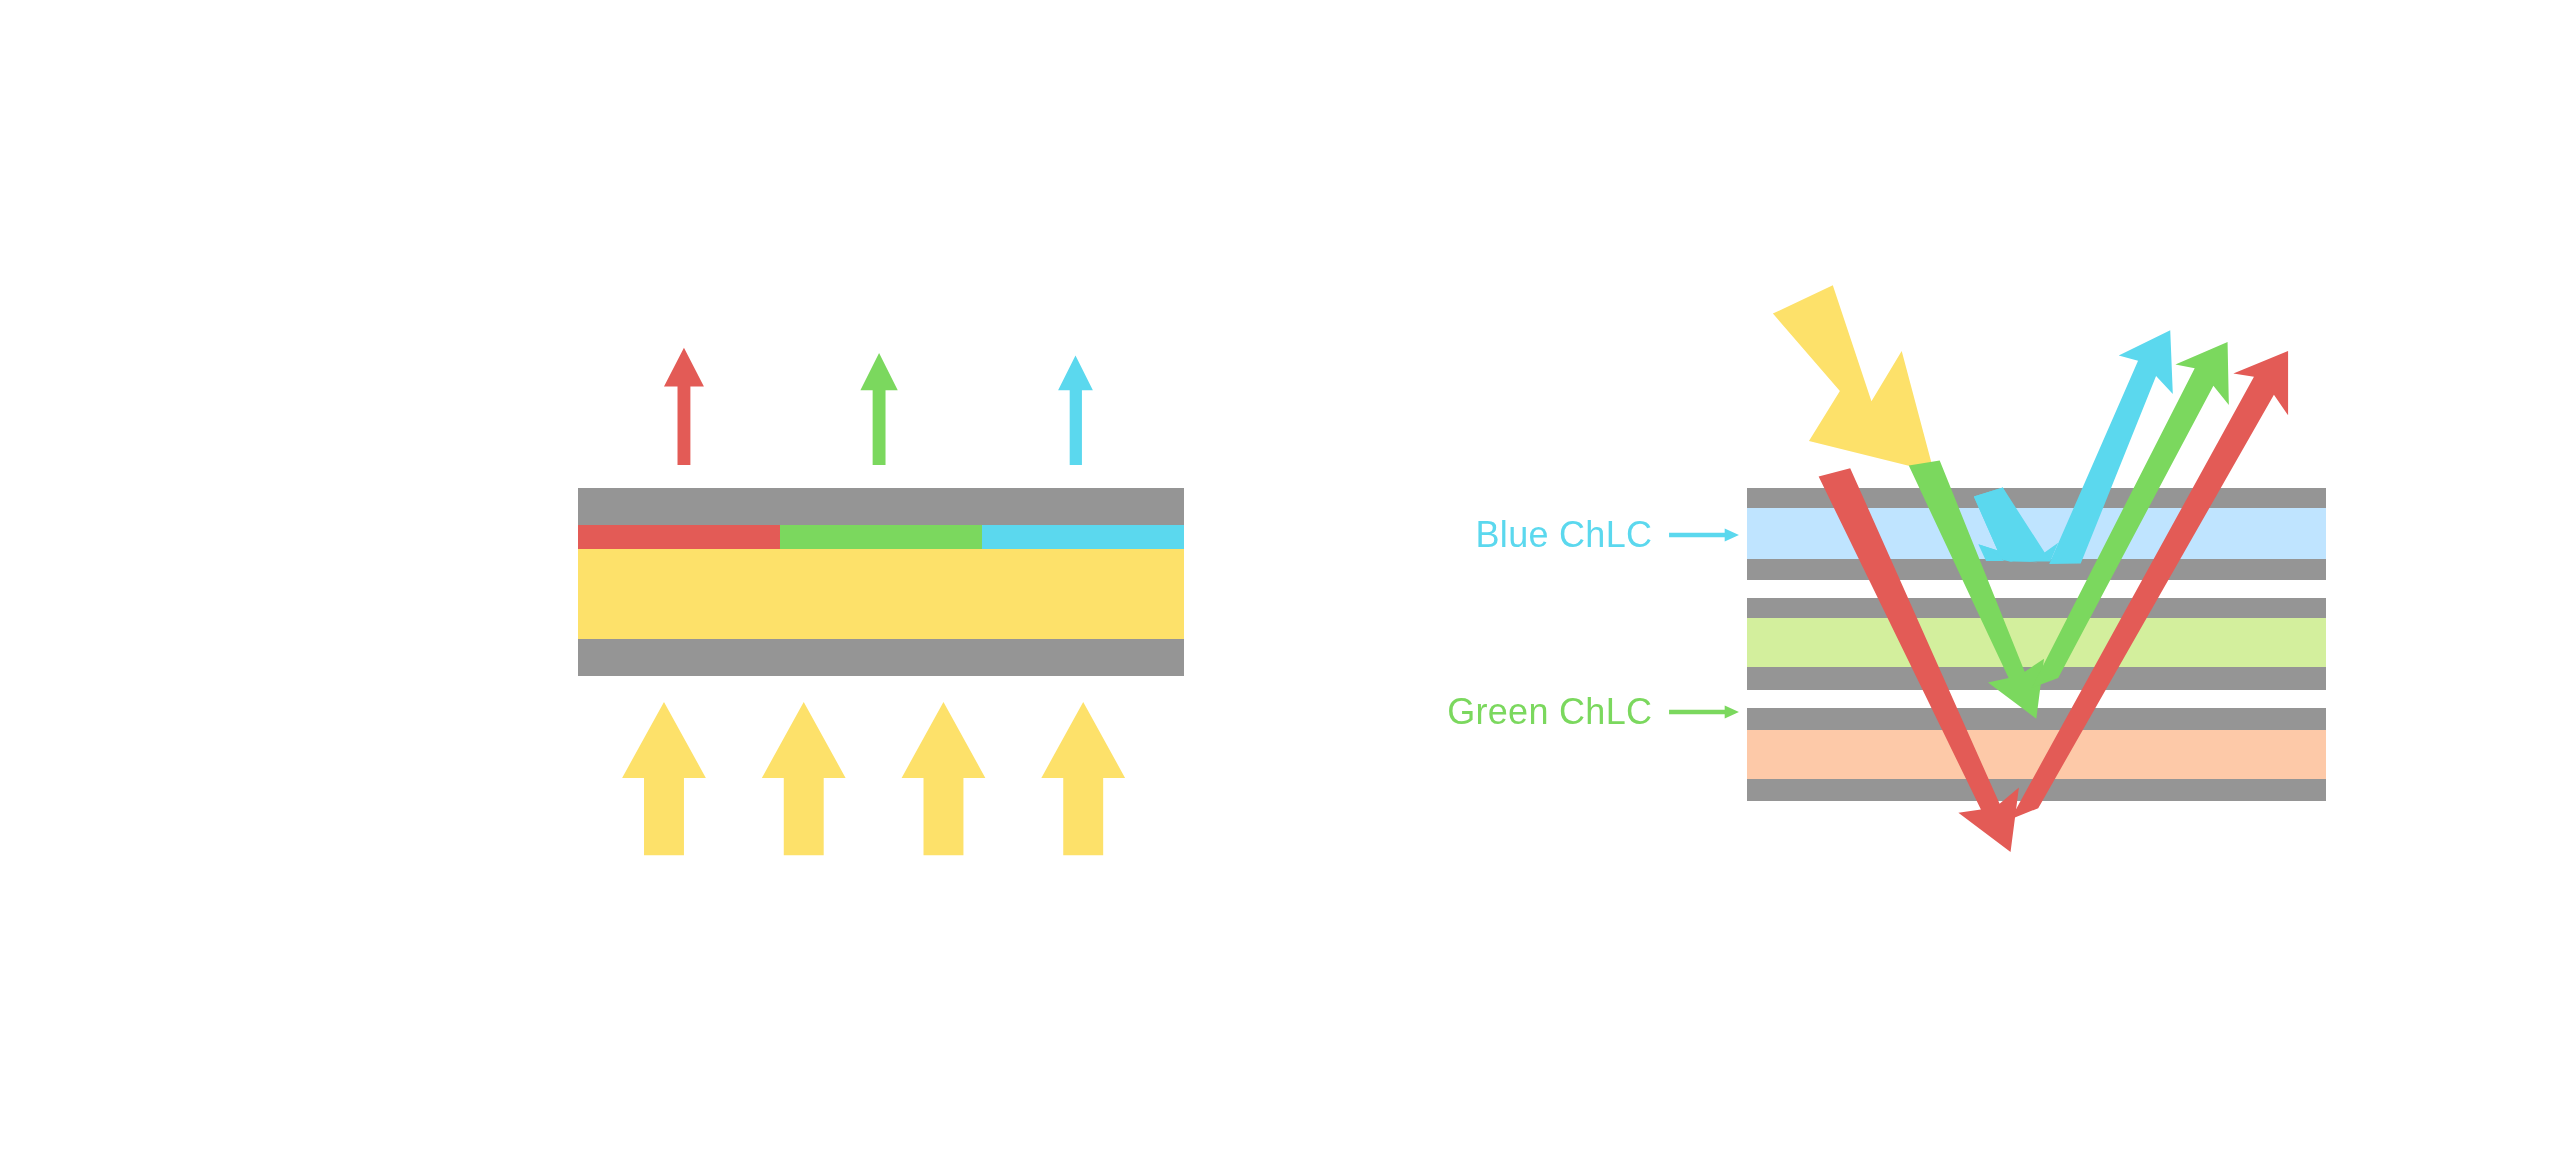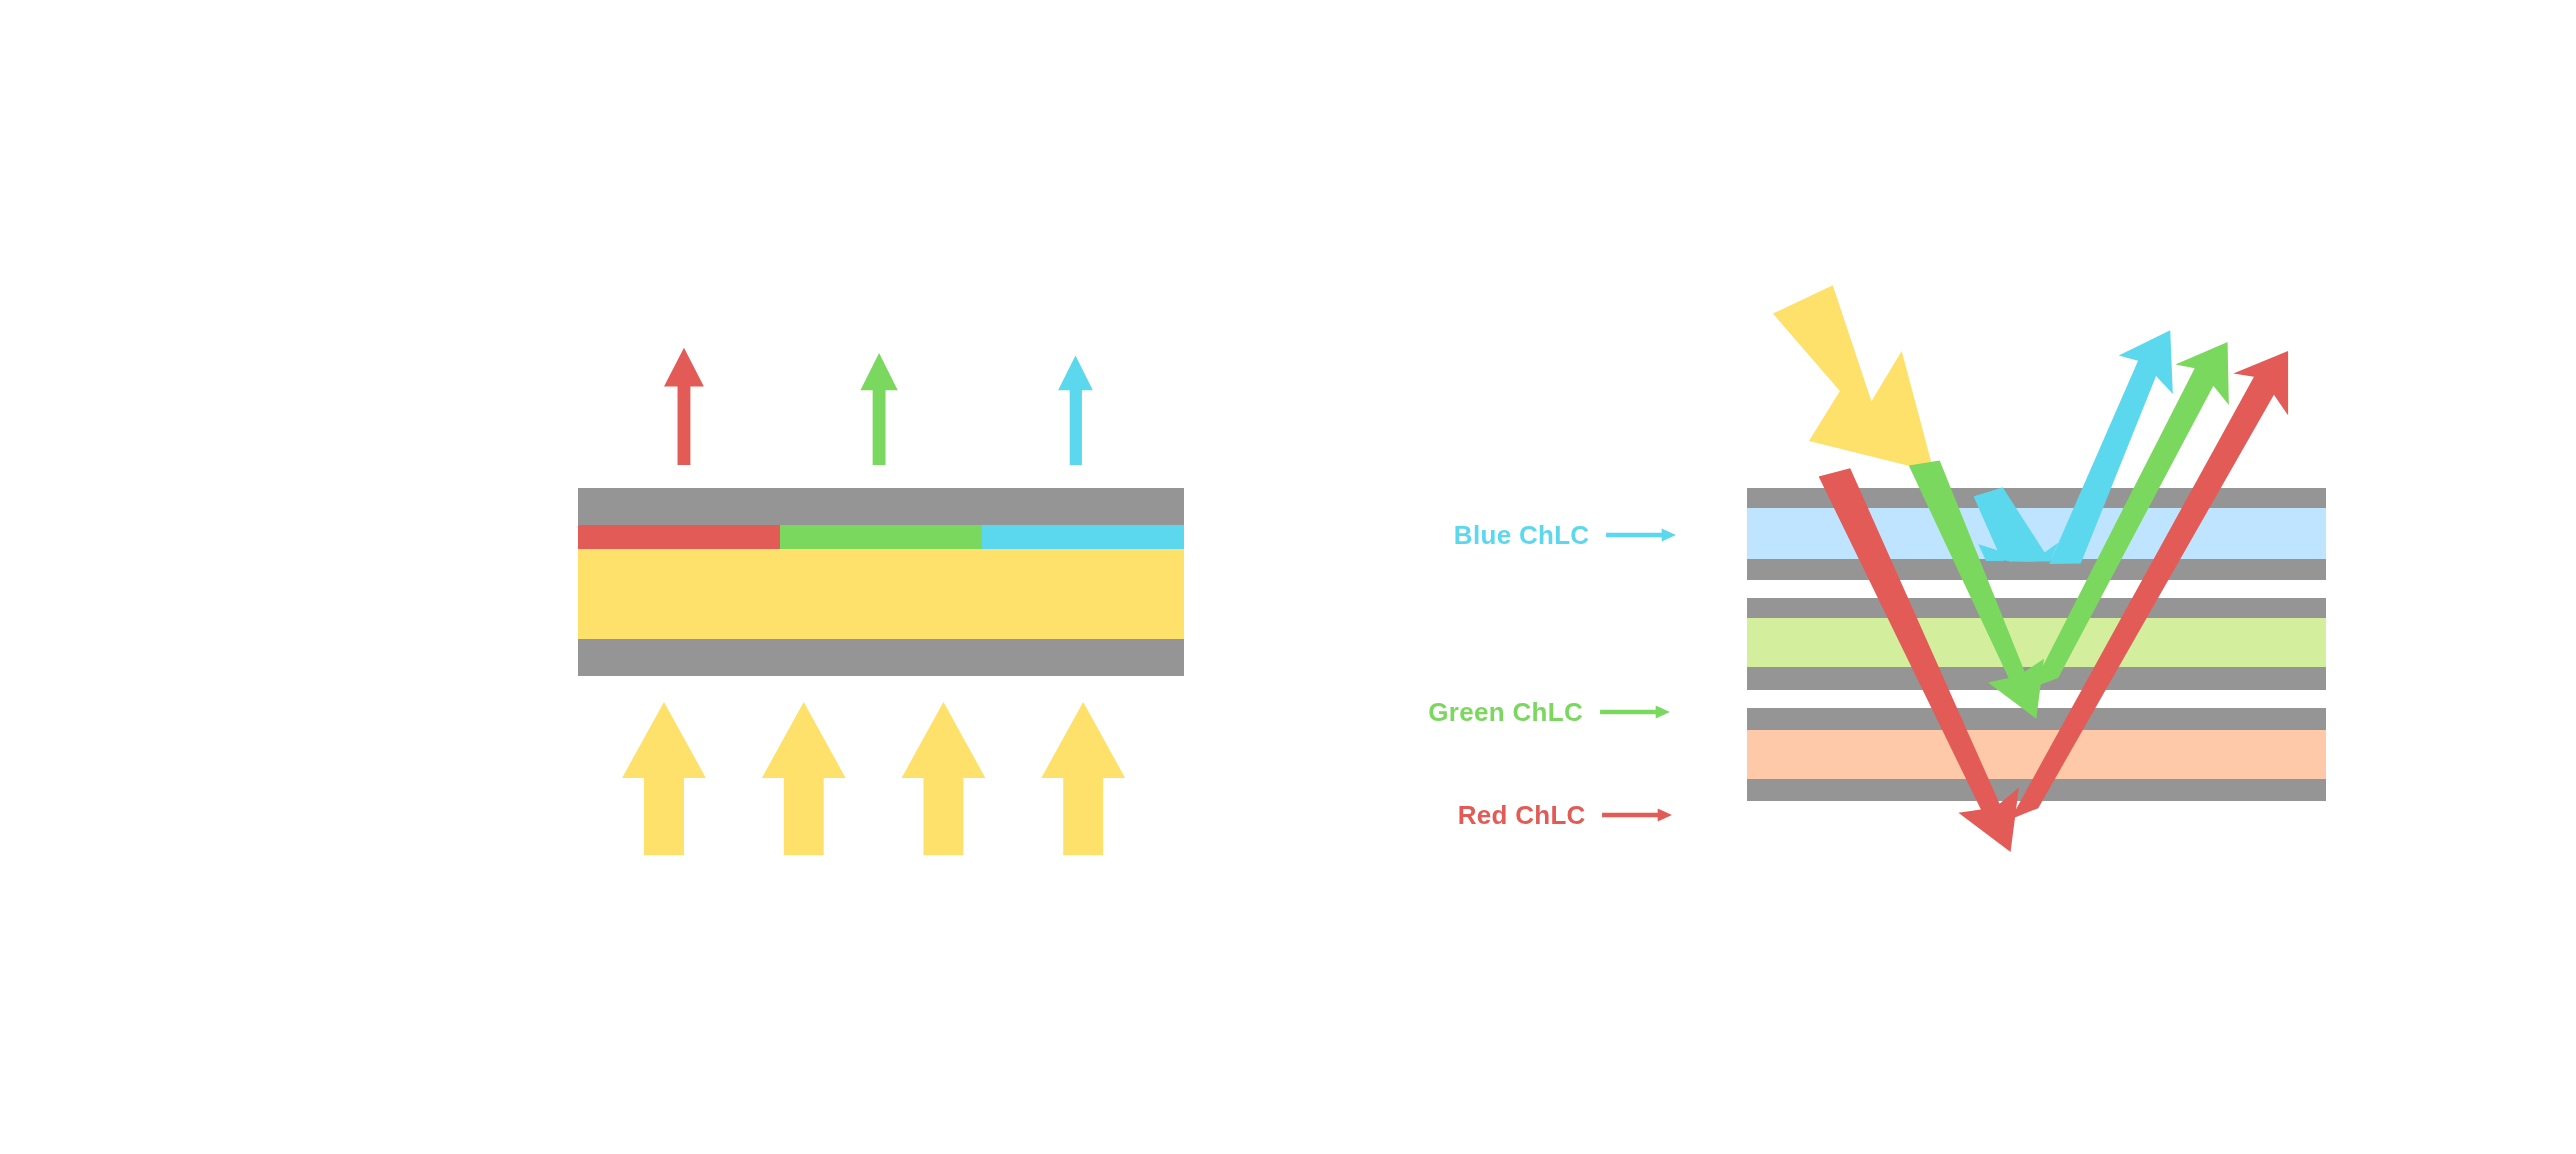--- a/index.html
+++ b/index.html
@@ -17,24 +17,24 @@
   .rgbseg{height:100%;flex:1 1 0;}
 
   
   .stackR{position:absolute;left:1747px;top:488px;width:579px;}
   .grp{position:relative;width:100%;}
   .gap{width:100%;}
 
   
   .lbl{
     position:absolute;
-    display:flex;align-items:center;justify-content:center;
+    display:flex;align-items:center;justify-content:flex-end;
     white-space:nowrap;
-    font-size:26px;
-    font-weight:700;
+    font-size:36px;
+    font-weight:400;
     letter-spacing:0.3px;
   }
   .lbl .txt{line-height:1;}
   .lbl .ar{margin-left:16.7px;display:inline-flex;align-items:center;}
 </style>
 </head>
 <body>
 
 <div class="canvas">
 
@@ -156,24 +156,15 @@
   <div class="lbl" style="left:1359px;top:688px;width:380px;height:48px;color:#7bd85e;">
     <span class="txt">Green ChLC</span>
     <span class="ar">
       <svg width="70" height="22" viewBox="0 0 108 34" aria-hidden="true">
         <line x1="0" y1="17" x2="92" y2="17" stroke="#7bd85e" stroke-width="7"></line>
         <polygon points="108,17 86,7 86,27" fill="#7bd85e"></polygon>
       </svg>
     </span>
   </div>
 
-  <div class="lbl" style="left:1391px;top:791px;width:348px;height:48px;color:#e35b56;">
-    <span class="txt">Red ChLC</span>
-    <span class="ar">
-      <svg width="70" height="22" viewBox="0 0 108 34" aria-hidden="true">
-        <line x1="0" y1="17" x2="92" y2="17" stroke="#e35b56" stroke-width="7"></line>
-        <polygon points="108,17 86,7 86,27" fill="#e35b56"></polygon>
-      </svg>
-    </span>
-  </div>
 
 </div>
 
 
 </body></html>

